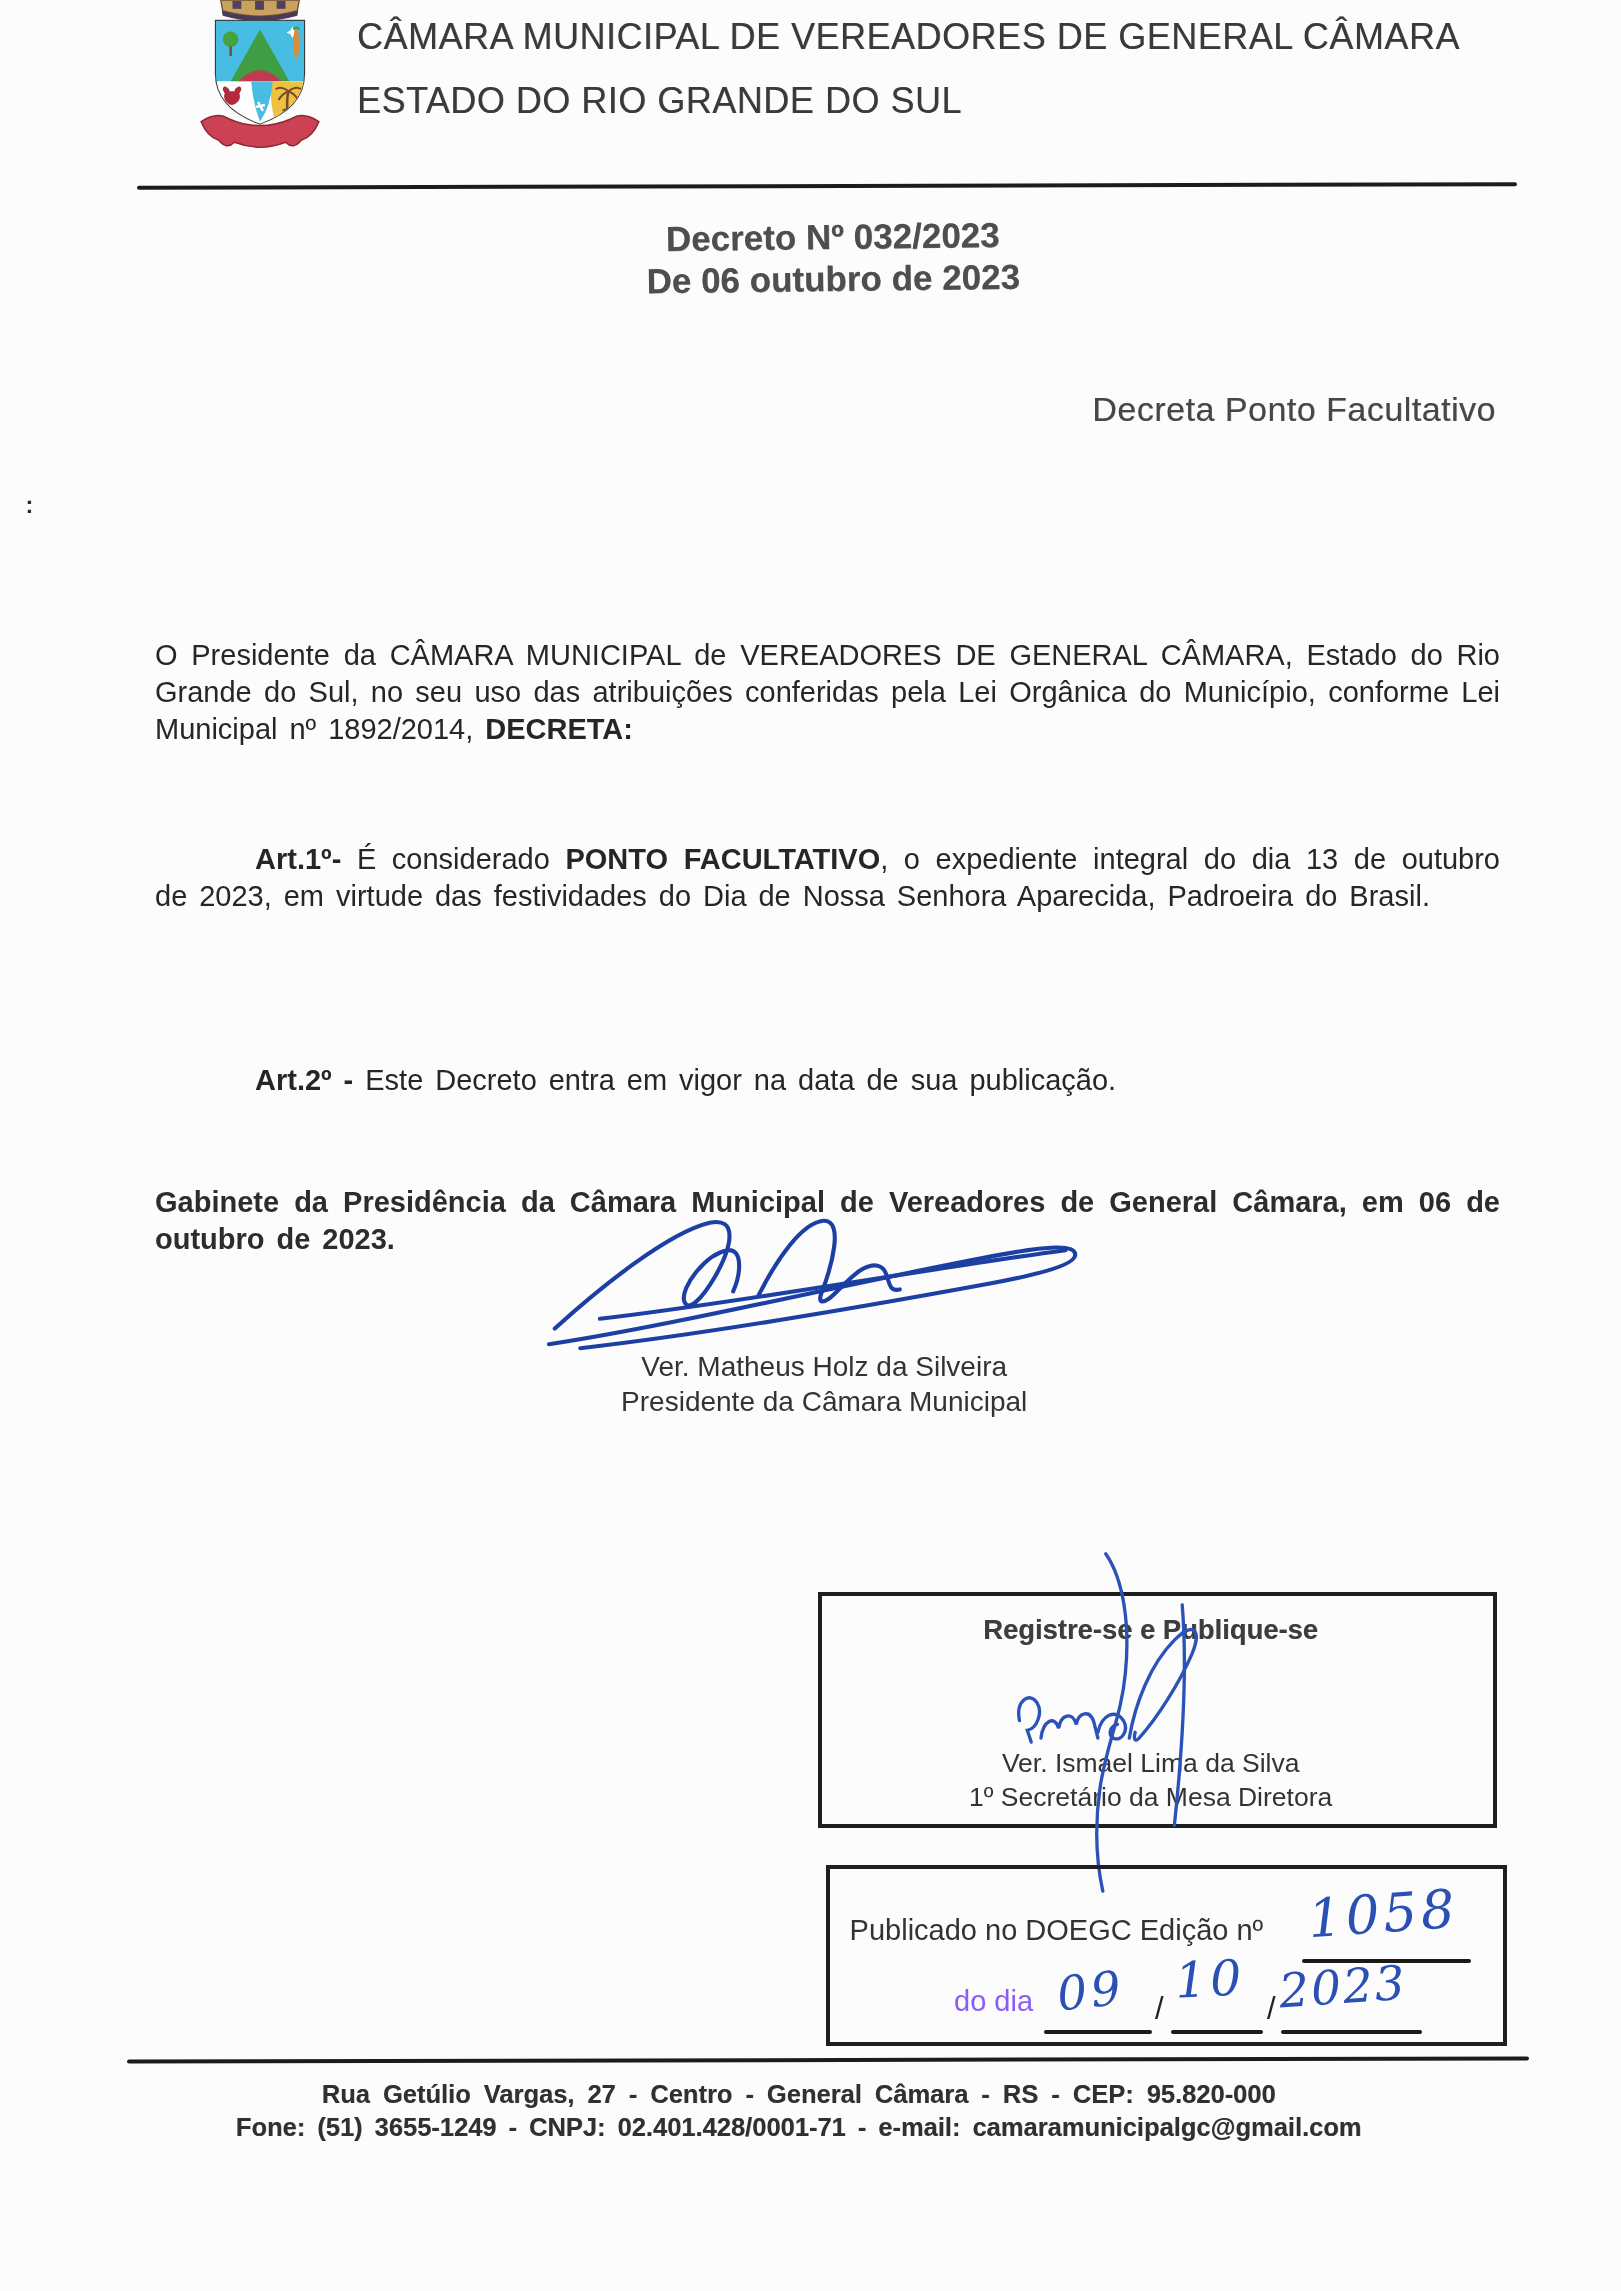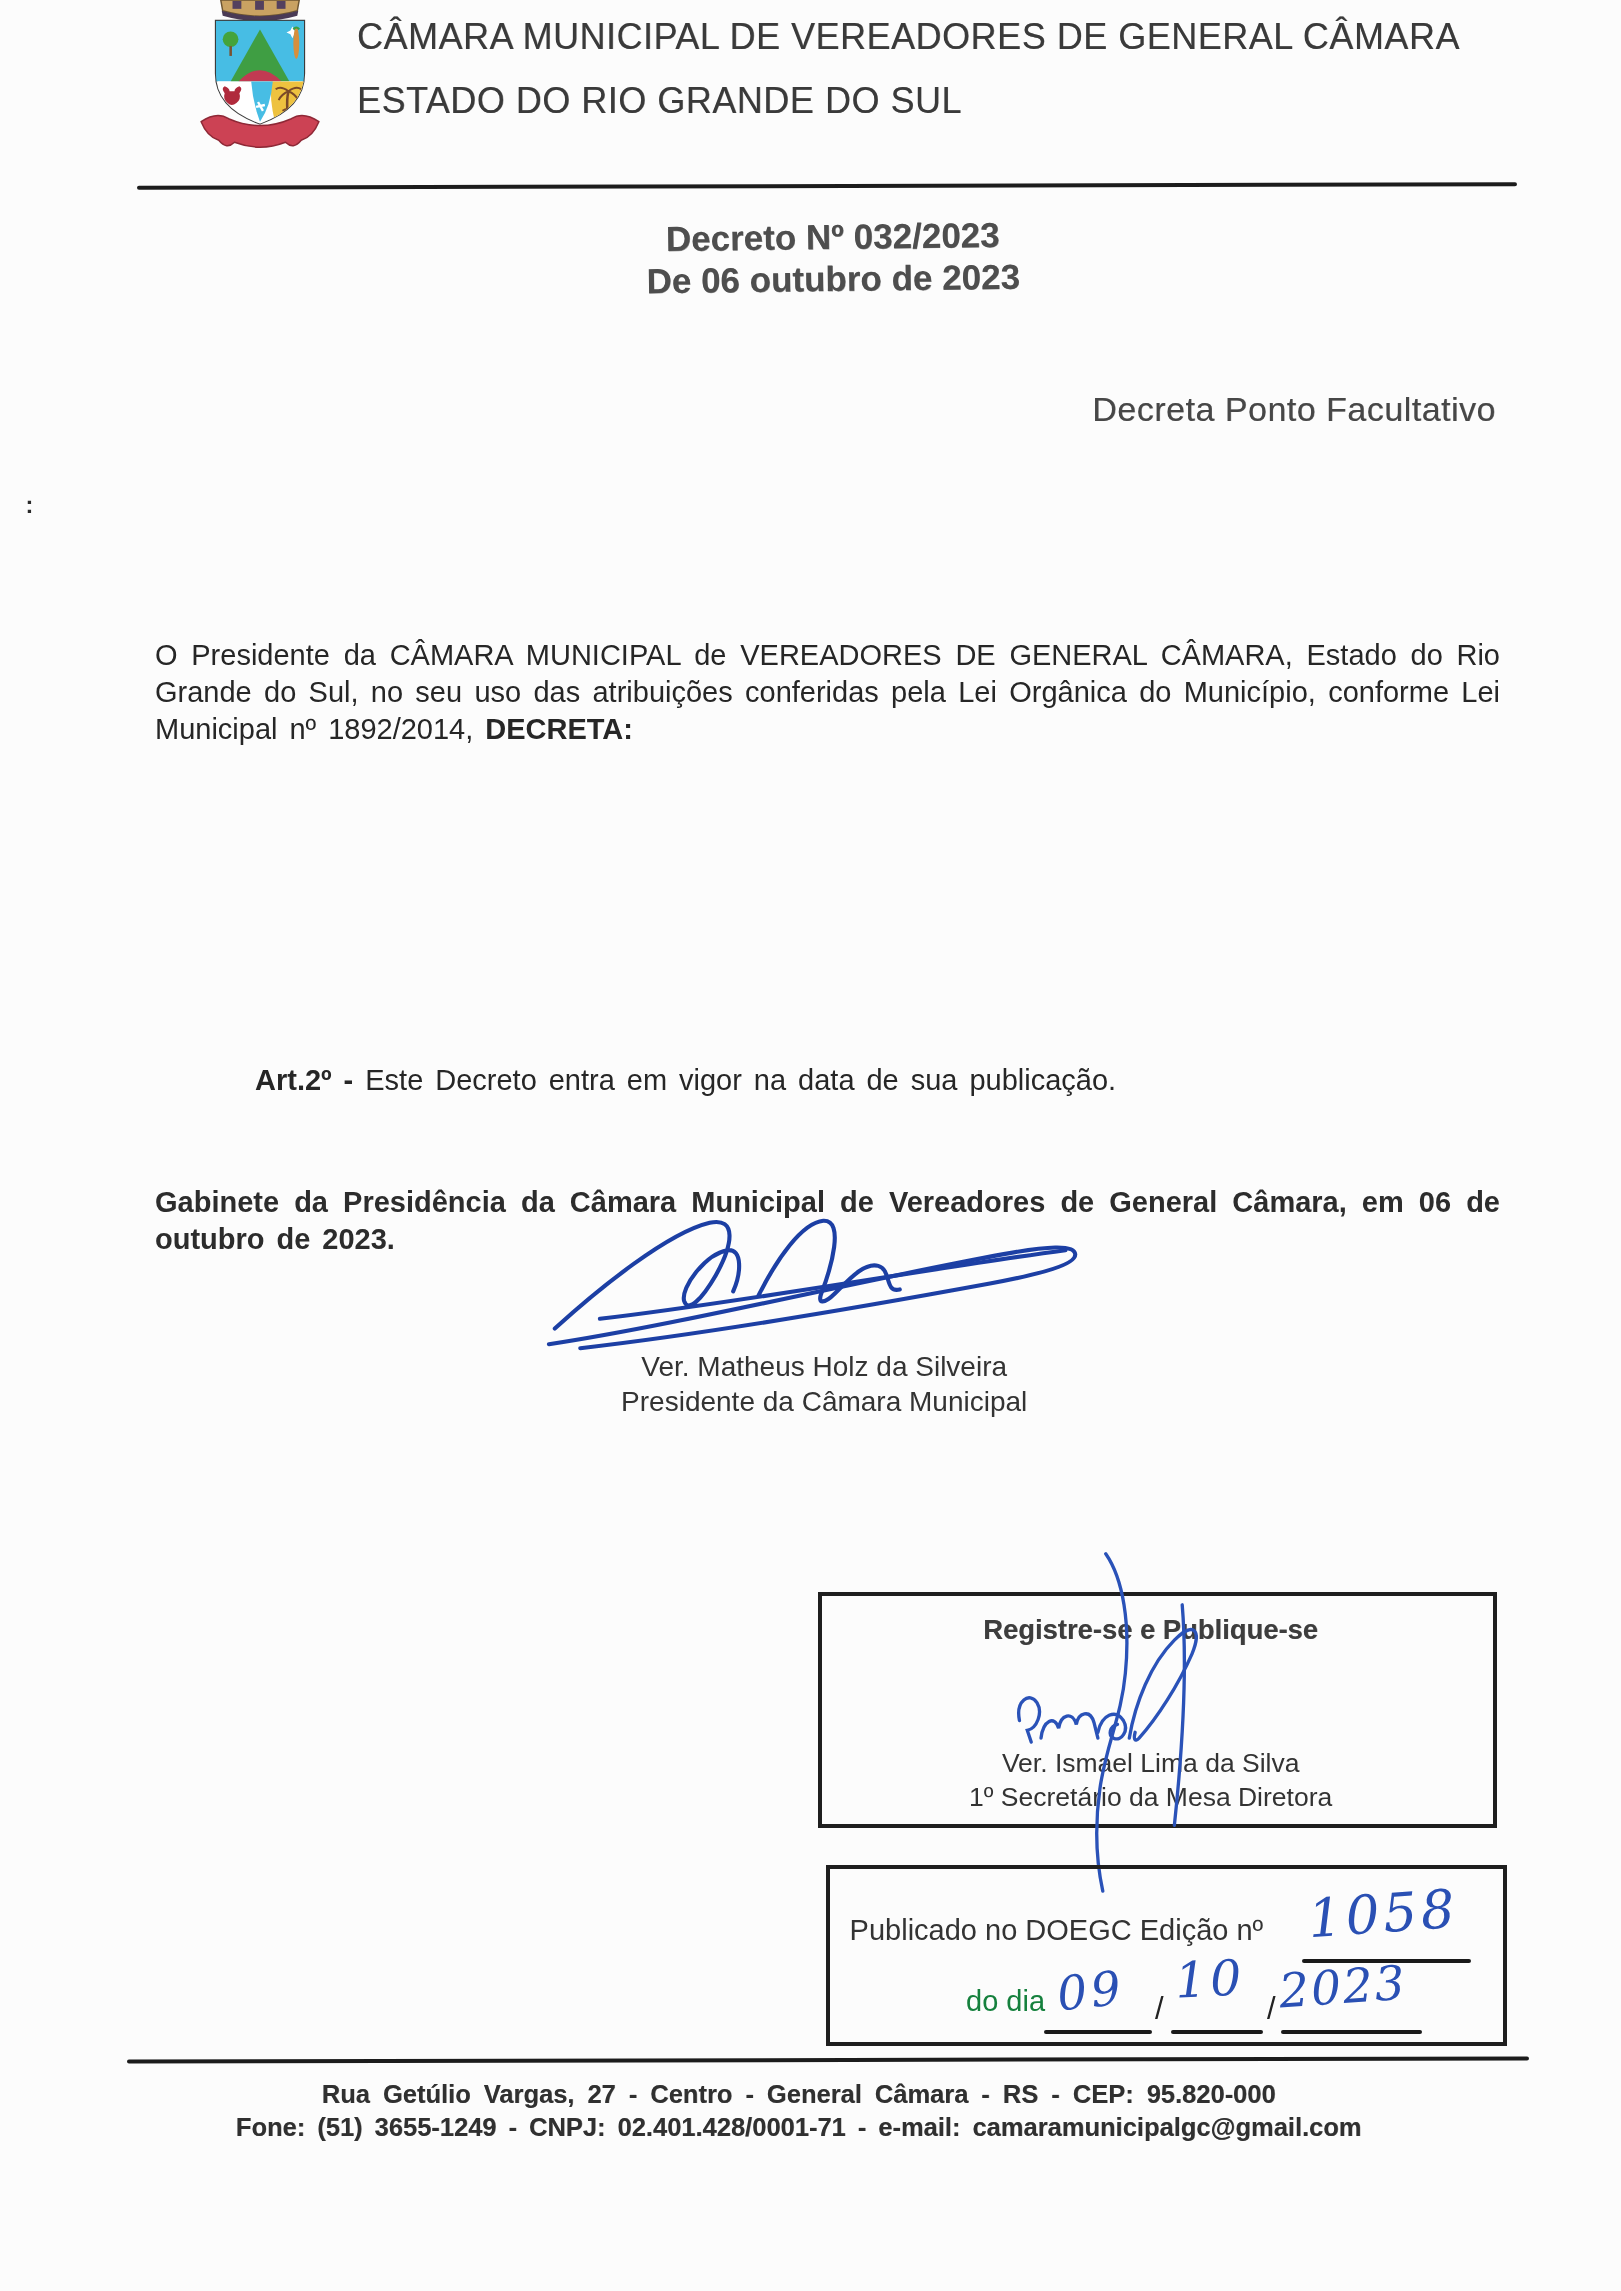--- a/index.html
+++ b/index.html
@@ -42,21 +42,21 @@
   .president-name{left:0;right:0;top:1351px;text-align:center;font-size:28px;color:#333;transform:translateX(13.7px);}
   .president-role{left:0;right:0;top:1386px;text-align:center;font-size:28px;color:#333;transform:translateX(13.7px);}
   
   .box{border:4.9px solid #1f1f1f;background:transparent;}
   .register-box{left:818px;top:1592px;width:671px;height:228px;}
   .register-title{position:absolute;left:0;right:13.7px;top:17.6px;text-align:center;font-size:27.4px;font-weight:bold;color:#3d3d3d;}
   .register-name{position:absolute;left:0;right:13.7px;top:152px;text-align:center;font-size:26.5px;color:#333;}
   .register-role{position:absolute;left:0;right:13.7px;top:186px;text-align:center;font-size:26.5px;color:#333;}
   .publication-box{left:826px;top:1865px;width:673px;height:173px;}
   .pub-label{position:absolute;left:19.6px;top:45px;font-size:29px;color:#333;}
-  .pub-date-label{position:absolute;left:136px;top:116px;font-size:29px;color:#15803d;}
+  .pub-date-label{position:absolute;left:124px;top:116px;font-size:29px;color:#8b5cf6;}
   .u{position:absolute;height:3.9px;background:#1a1a1a;border-radius:2px;}
   .u-edition{left:472px;top:90px;width:169px;}
   .u-day{left:214px;top:161px;width:108px;}
   .u-month{left:341px;top:161px;width:92px;}
   .u-year{left:451px;top:161px;width:141px;}
   .slash{position:absolute;top:122px;font-size:31px;color:#222;}
   .slash1{left:325px;}
   .slash2{left:437px;}
   
   .hw{
@@ -128,20 +128,21 @@
 
   <div class="abs title-block soft">
     <div>Decreto Nº 032/2023</div>
     <div>De 06 outubro de 2023</div>
   </div>
 
   <div class="abs subject soft">Decreta Ponto Facultativo</div>
 
   <p class="abs para preamble"><span>O Presidente da CÂMARA MUNICIPAL de VEREADORES DE GENERAL CÂMARA, Estado do Rio Grande do Sul, no seu uso das atribuições conferidas pela Lei Orgânica do Município, conforme Lei Municipal nº 1892/2014, </span><span class="b">DECRETA:</span></p>
 
+  <p class="abs para article1 indent"><span class="b">Art.1º- </span><span>É considerado </span><span class="b">PONTO FACULTATIVO</span><span>, o expediente integral do dia 13 de outubro de 2023, em virtude das festividades do Dia de Nossa Senhora Aparecida, Padroeira do Brasil.</span></p>
 
   <p class="abs para article2 indent"><span class="b">Art.2º - </span><span>Este Decreto entra em vigor na data de sua publicação.</span></p>
 
   <p class="abs para closing">Gabinete da Presidência da Câmara Municipal de Vereadores de General Câmara, em 06 de outubro de 2023.</p>
 
   <div class="abs sig-president">
     <svg width="549" height="147" viewBox="0 0 560 150" fill="none">
       <g stroke="#1c3fa4" stroke-width="4.2" stroke-linecap="round" fill="none">
         <path d="M14,120 C60,78 130,22 172,12 C200,6 196,34 178,66 C164,90 150,104 146,92 C142,78 168,44 190,40 C206,38 204,64 196,82"></path>
         <path d="M222,86 C240,50 266,12 288,10 C310,9 296,58 286,84 C282,94 288,96 300,84 C314,70 330,52 344,56 C358,60 350,84 366,80"></path>

